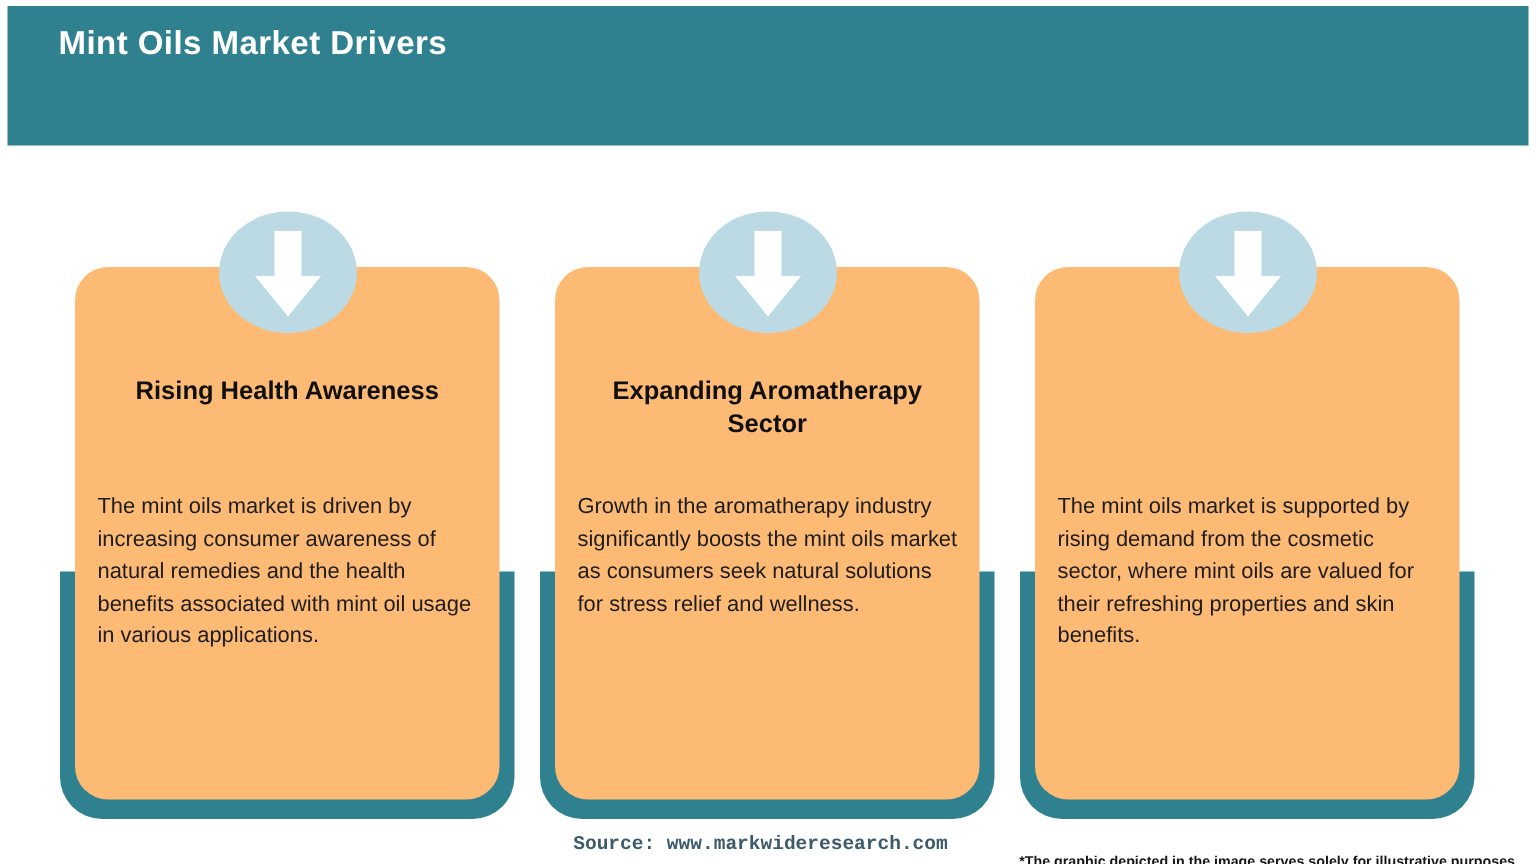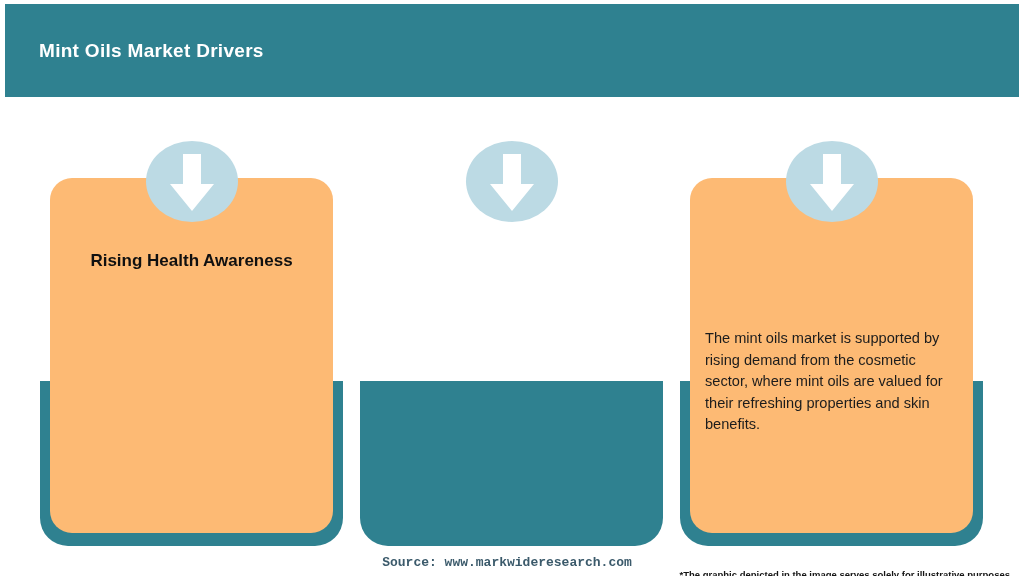--- a/index.html
+++ b/index.html
@@ -13,23 +13,23 @@
 
   
   .header {
     position: absolute;
     left: 5px; top: 4px;
     width: 1014px; height: 93px;
     background: #2f8190;
   }
   .header-title {
     position: absolute;
-    left: 34px; top: 36px;
+    left: 34px; top: 12px;
     color: #ffffff;
-    font-size: 19px;
+    font-size: 22px;
     font-weight: bold;
     letter-spacing: 0.3px;
   }
   .logo {
     position: absolute;
     right: 12px; top: 6px;
     width: 170px;
     text-align: center;
     color: #18232e;
   }
@@ -138,30 +138,35 @@
 <body>
 
 <div class="header">
   <div class="header-title">Mint Oils Market Drivers</div>
 </div>
 
 <div class="col col-1">
   <div class="backdrop"></div>
   <div class="card">
     <div class="card-title">Rising Health Awareness</div>
+    <div class="card-body">The mint oils market is driven by increasing consumer awareness of natural remedies and the health benefits associated with mint oil usage in various applications.</div>
   </div>
   <div class="circle">
     <svg class="arrow-svg" width="46" height="58" viewBox="0 0 46 58">
       <polygon points="14,0 32,0 32,30 45,30 23,57 1,30 14,30" fill="#ffffff"></polygon>
     </svg>
   </div>
 </div>
 
 <div class="col col-2">
   <div class="backdrop"></div>
+  <div class="card">
+    <div class="card-title">Expanding Aromatherapy Sector</div>
+    <div class="card-body">Growth in the aromatherapy industry significantly boosts the mint oils market as consumers seek natural solutions for stress relief and wellness.</div>
+  </div>
   <div class="circle">
     <svg class="arrow-svg" width="46" height="58" viewBox="0 0 46 58">
       <polygon points="14,0 32,0 32,30 45,30 23,57 1,30 14,30" fill="#ffffff"></polygon>
     </svg>
   </div>
 </div>
 
 <div class="col col-3">
   <div class="backdrop"></div>
   <div class="card">

